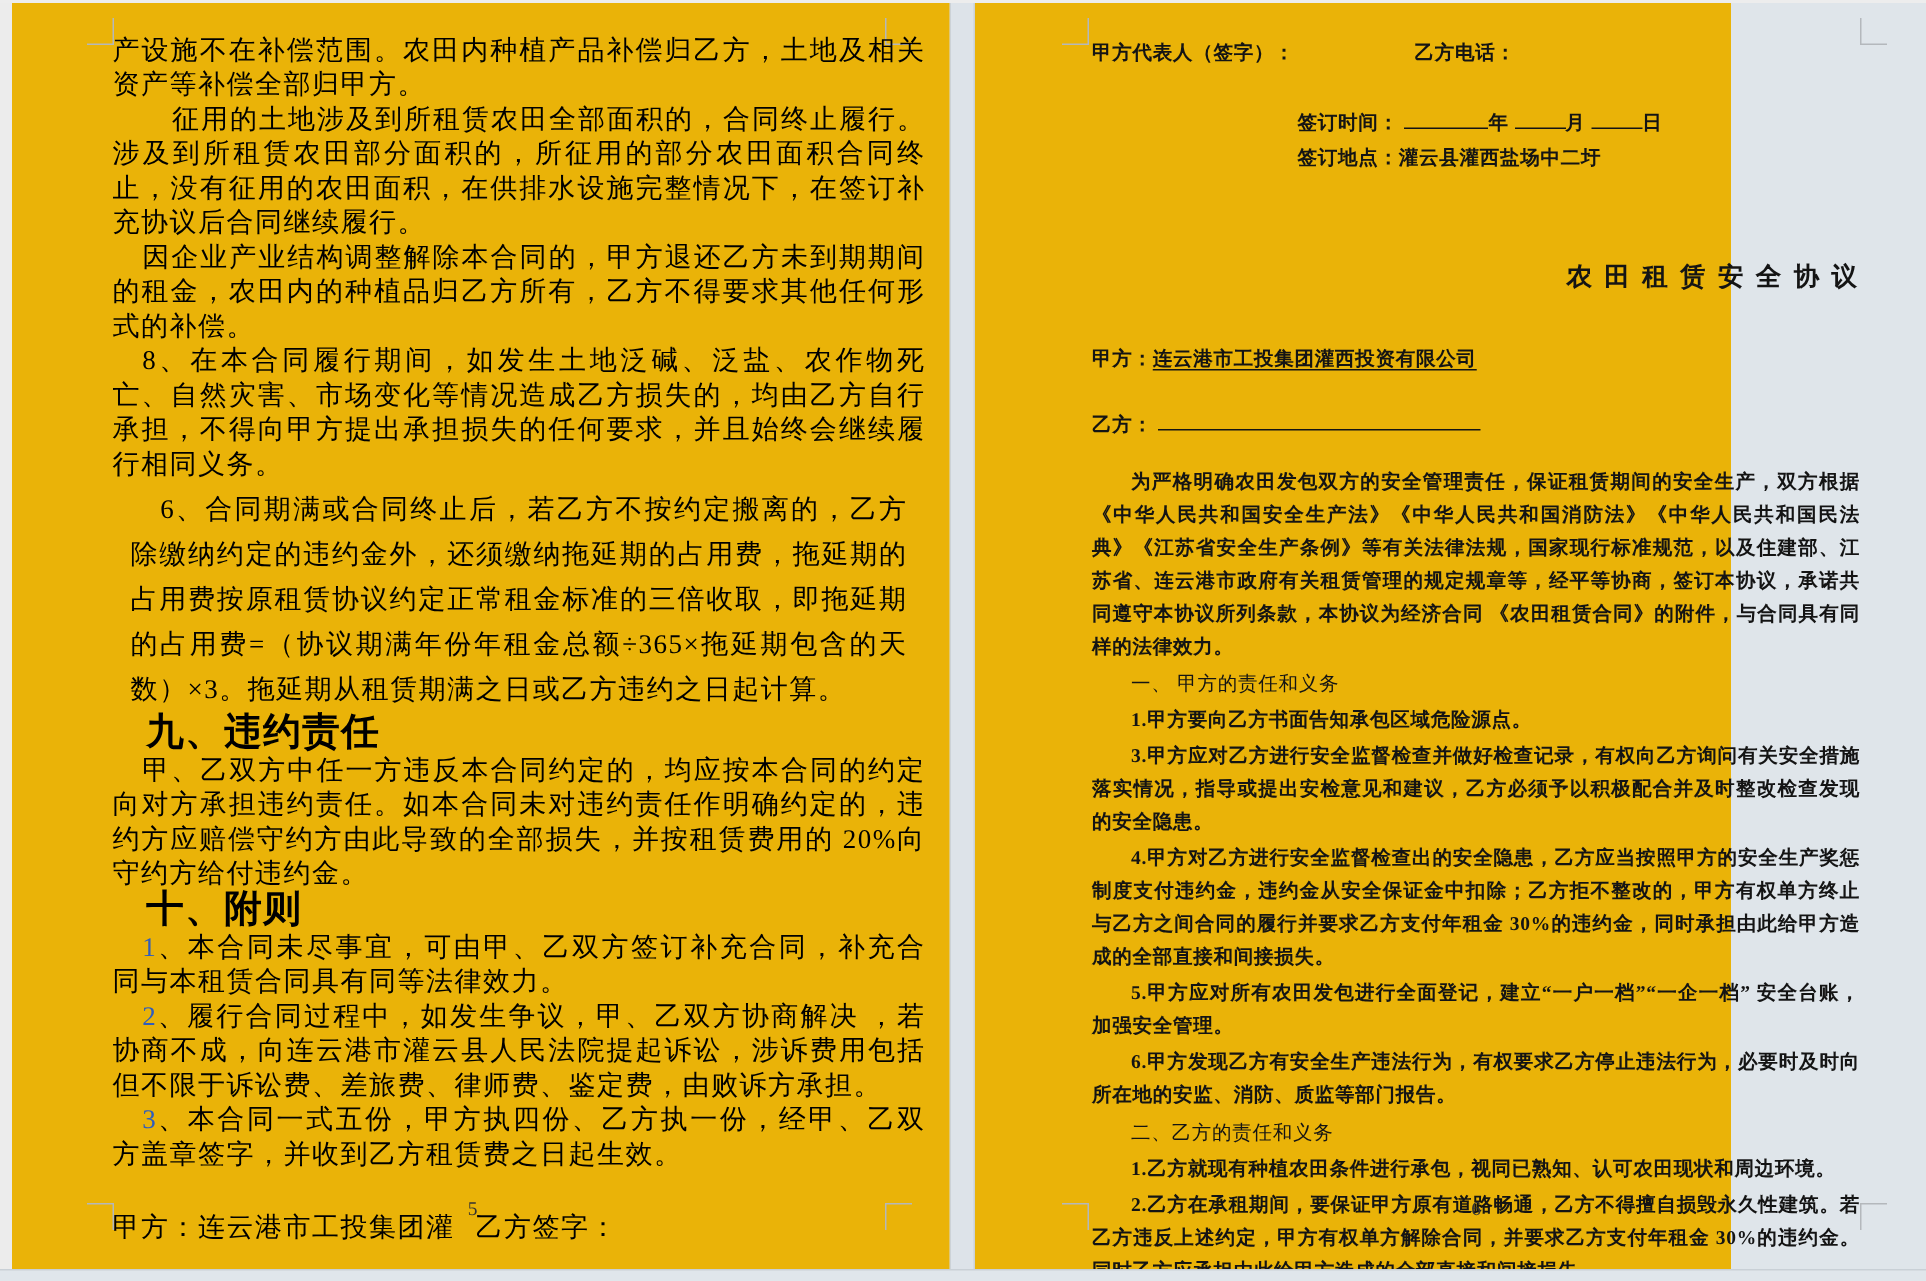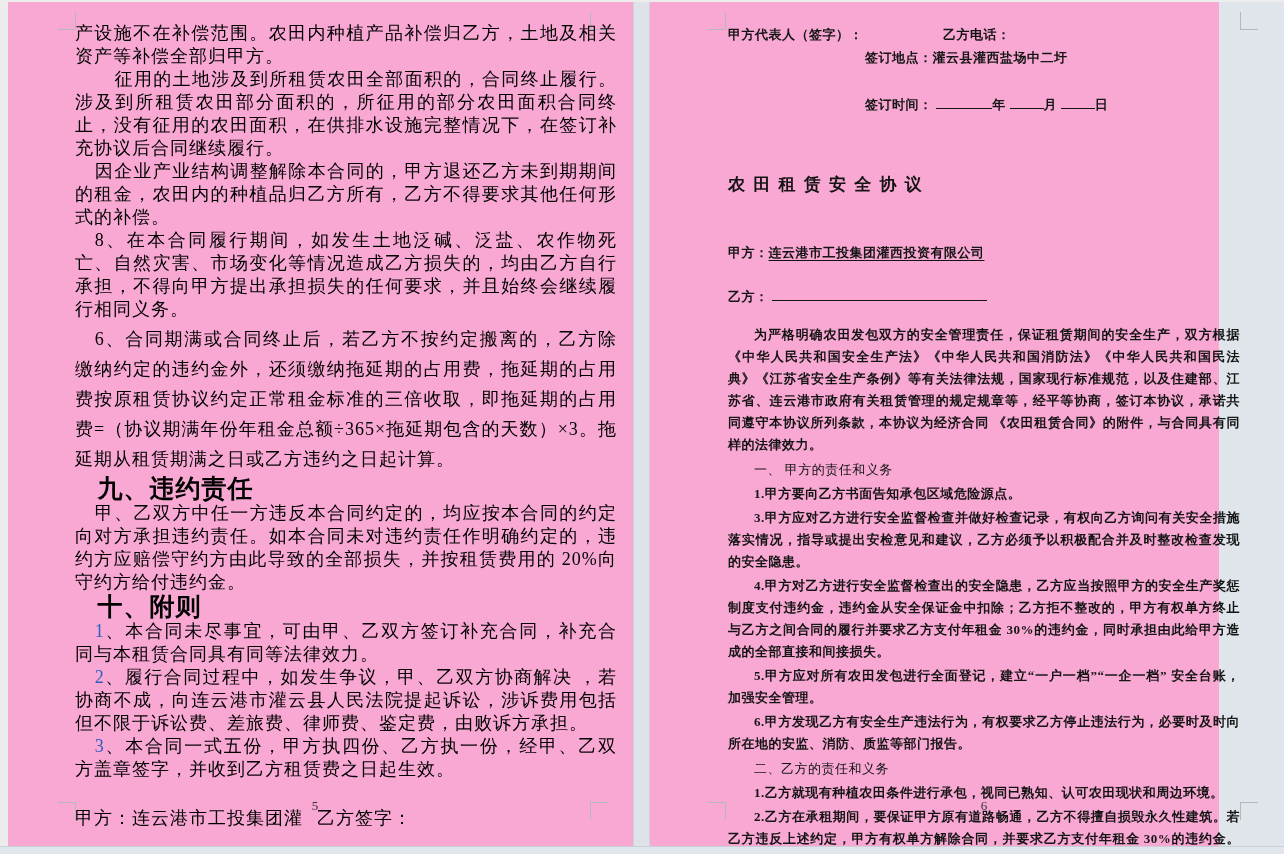--- a/index.html
+++ b/index.html
@@ -15,33 +15,33 @@
     border-top:2px solid #ededed;
     display:flex;
   }
   .window-edge{
     width:8px; height:100%;
     background:#ececec;
     flex:0 0 auto;
   }
   .page{
     position:relative;
-    background:#f9a8d4;
+    background:#eab308;
     height:844px;
     flex:0 0 auto;
   }
   .page-left{ width:625px; }
   .page-gap{
     width:17px; height:100%;
     background:#dde3e9;
     border-left:1px solid #ccd2d7;
     border-right:1px solid #ccd2d7;
     flex:0 0 auto;
   }
-  .page-right{ width:569px;padding-left:23px; }
+  .page-right{ width:504px;padding-left:23px; }
   .bottom-band{
     position:absolute; left:0; top:846px; width:1284px; height:8px;
     background:#e0e6eb; border-top:1px solid #c9d0d6;
   }
   
   .mk{ position:absolute; width:18px; height:18px; }
   .mk.tl{ border-right:1px solid #b4b8bc; border-bottom:1px solid #b4b8bc; }
   .mk.tr{ border-left:1px solid #b4b8bc;  border-bottom:1px solid #b4b8bc; }
   .mk.bl{ border-top:1px solid #b4b8bc;   border-right:1px solid #b4b8bc; }
   .mk.br{ border-top:1px solid #b4b8bc;   border-left:1px solid #b4b8bc; }
@@ -56,21 +56,21 @@
 
   
   .p5-content{
     position:absolute; left:67px; top:20px; width:542px;
     font-size:18px; line-height:23px; letter-spacing:1px;
     text-align:justify;
   }
   .p5-content p{ text-indent:1.1em; }
   .p5-content p.noind{ text-indent:0; }
   .p5-content p.deep{ text-indent:2.2em; }
-  .p5-content p.loose{ line-height:30px; margin:3px 0; }
+  .p5-content p.loose{ line-height:30px; margin:3px 12px; }
   .p5-content h3{
     font-size:25px; font-weight:bold; letter-spacing:1px;
     text-indent:0.9em; line-height:24px; margin:1px 0;
   }
   .num-blue{ color:#2f5dbe; }
   .sig-block{ display:flex; margin-top:24px; line-height:26px; text-indent:0; }
   .sig-col-a{ width:242px; flex:0 0 auto; }
   .sig-col-b{ flex:1; }
   .p5-footer,.p6-footer{
     position:absolute; top:796px; text-align:center;
@@ -87,24 +87,24 @@
   }
   .p6-header{ display:flex; }
   .p6-header .phone{ margin-left:80px; }
   .p6-signline{ margin-left:137px; margin-top:24px; line-height:23px; }
   .blank{
     display:inline-block; border-bottom:1px solid #141414;
     height:14px; vertical-align:baseline;
   }
   .blank.w56{ width:56px; } .blank.w34{ width:34px; } .blank.w215{ width:215px; }
   .p6-title{
-    margin-top:58px; text-align:left;
+    margin-top:58px; text-align:right;
     font-size:17px; font-weight:bold; letter-spacing:2px;
   }
-  .p6-partyA{ margin-top:46px; }
+  .p6-partyA{ margin-top:32px; }
   .p6-partyB{ margin-top:22px; }
   .p6-party-label{ font-weight:bold; }
   .p6-party-name{ text-decoration:underline; text-underline-offset:3px; }
   .p6-preamble{ margin-top:16px; text-indent:2em; }
   .p6-sec{ font-weight:normal; text-indent:2em; margin-top:3px; }
   .p6-content .item{ text-indent:2em; margin:2px 0; }
 </style>
 </head>
 <body>
 
@@ -153,27 +153,27 @@
     <div class="mk tr"></div>
     <div class="mk bl"></div>
     <div class="mk br"></div>
 
     <div class="p6-content">
       <div class="p6-header">
         <span>甲方代表人（签字）：</span>
         <span class="phone">乙方电话：</span>
       </div>
 
-      <div class="p6-signline" style="margin-top:0">签订地点：灌云县灌西盐场中二圩</div>
       <div class="p6-signline">
         <span>签订时间：</span>
         <span class="blank w56"></span><span>年</span>
         <span class="blank w34"></span><span>月</span>
         <span class="blank w34"></span><span>日</span>
       </div>
+      <div class="p6-signline" style="margin-top:0">签订地点：灌云县灌西盐场中二圩</div>
 
       <div class="p6-title">农 田 租 赁 安 全 协 议</div>
 
       <div class="p6-partyA">
         <span class="p6-party-label">甲方：</span><span class="p6-party-name">连云港市工投集团灌西投资有限公司</span>
       </div>
       <div class="p6-partyB">
         <span class="p6-party-label">乙方：</span> <span class="blank w215"></span>
       </div>
 

